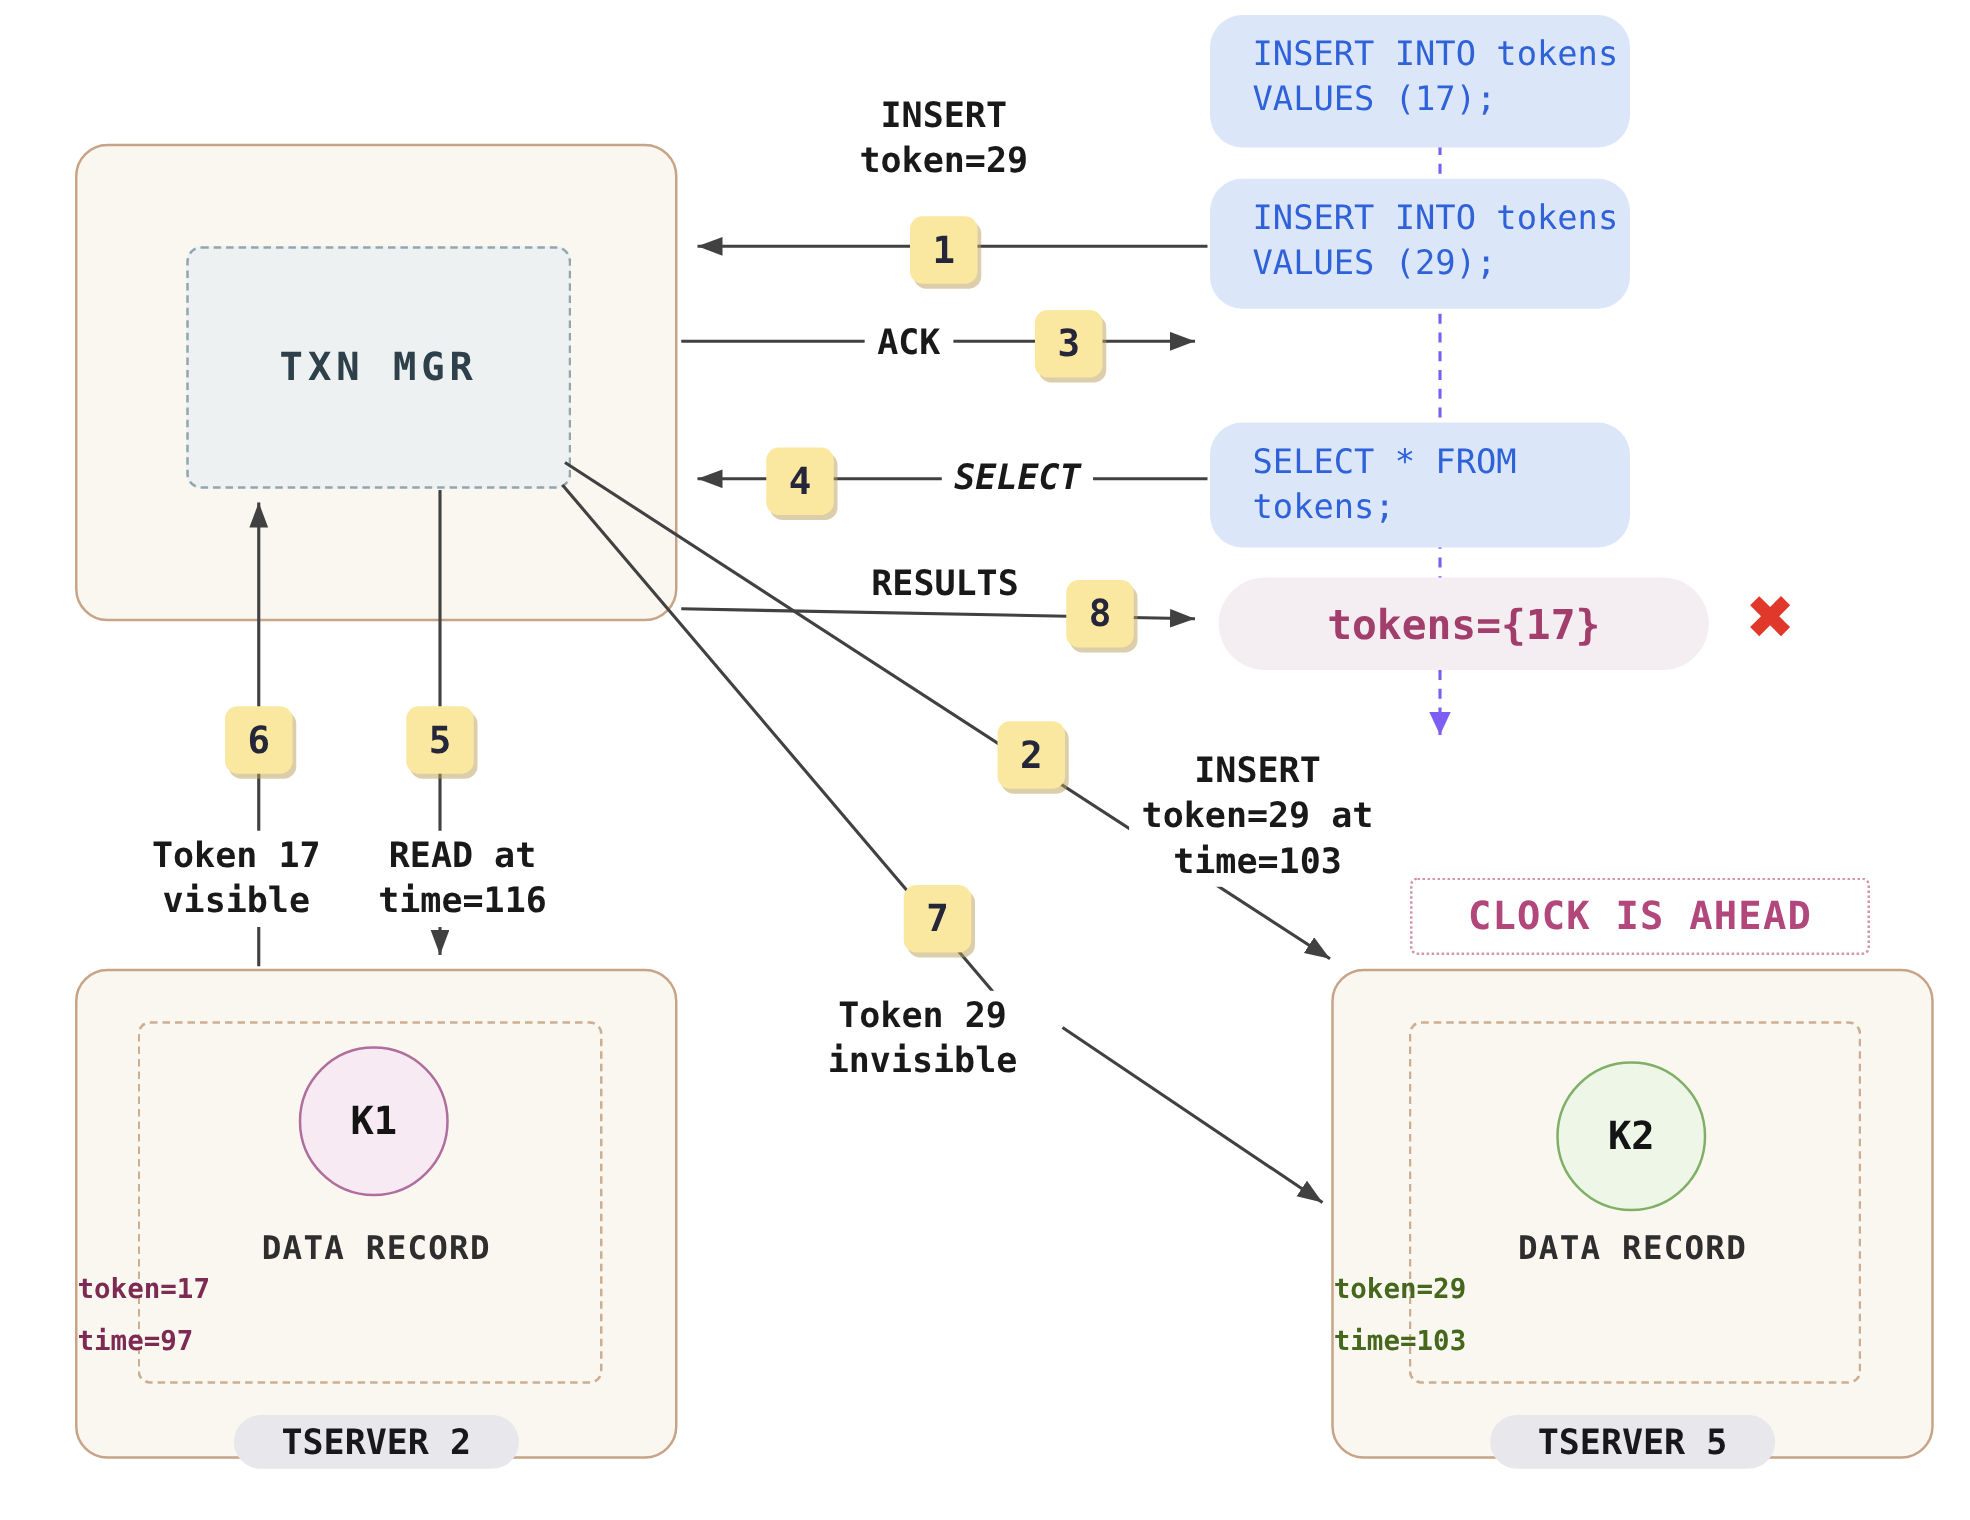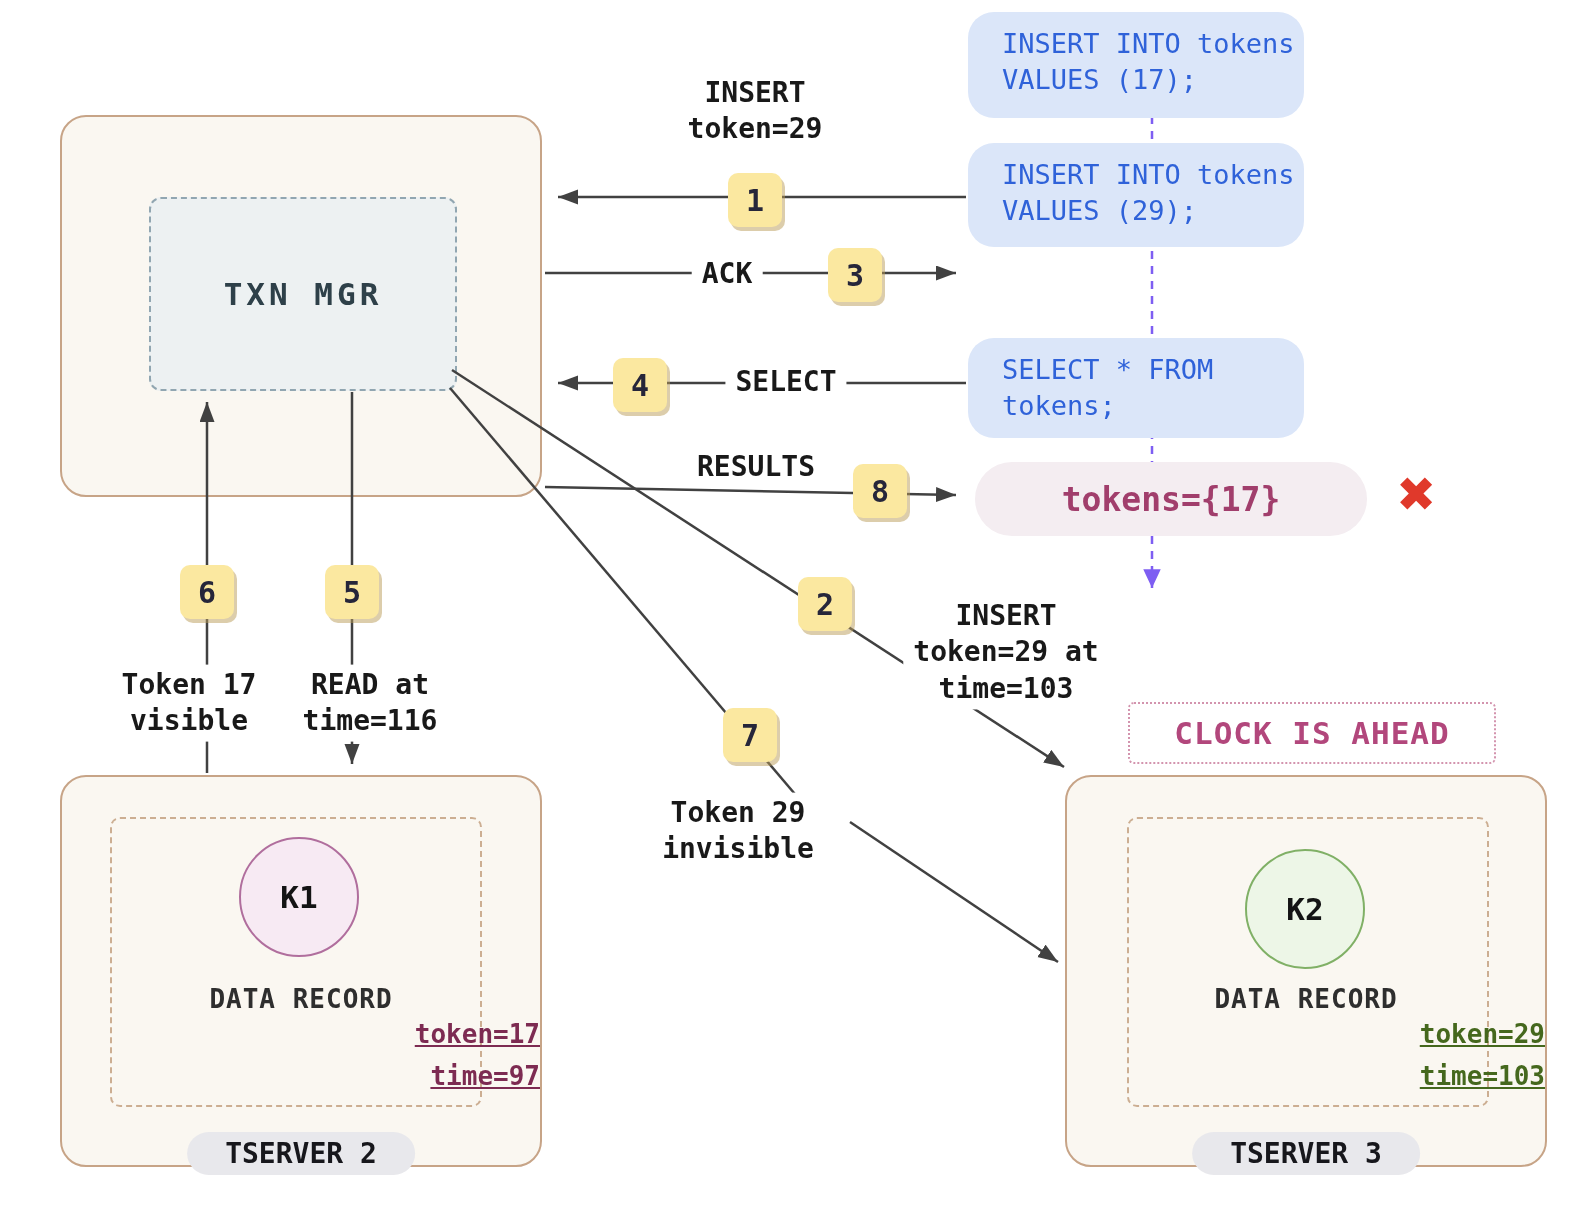--- a/index.html
+++ b/index.html
@@ -21,21 +21,21 @@
             font-size: 31px; font-weight: 600; letter-spacing: 4px; color: #2e4049; }
 
   .innerbox { position: absolute; border: 2px dashed #ccae92; border-radius: 10px; }
   .kcircle { position: absolute; width: 120px; height: 120px; border-radius: 50%; display: flex; align-items: center;
              justify-content: center; font-size: 31px; font-weight: 700; color: #141414; }
   .k1 { background: #f7eaf3; border: 2.5px solid #b06e9d; }
   .k2 { background: #edf6e7; border: 2.5px solid #80b066; }
 
   .rec-title { position: absolute; left: 0; width: 100%; text-align: center; font-size: 26px; font-weight: 700;
                letter-spacing: 1px; color: #2e2e2e; }
-  .rec-val { position: absolute; left: 0; width: 100%; text-align: right; font-size: 26px; font-weight: 700; text-decoration: underline; }
+  .rec-val { position: absolute; left: 0; width: 100%; text-align: left; font-size: 22px; font-weight: 700; }
   .maroon { color: #7d2b52; }
   .green  { color: #45681d; }
 
   .sqlbox { position: absolute; width: 336px; background: #dbe6f9; border-radius: 26px; padding: 14px 0 0 34px;
             font-size: 27px; line-height: 1.35; color: #2f62d9; z-index: 1; }
   .pre { white-space: pre-line; }
 
   .resultbox { position: absolute; left: 975px; top: 462px; width: 392px; height: 74px; background: #f4edf1;
                border-radius: 37px; display: flex; align-items: center; justify-content: center;
                font-size: 33px; font-weight: 700; color: #a13e6c; z-index: 1; }
@@ -86,21 +86,21 @@
   </div>
 
   <div class="server" style="left:1065px; top:775px; width:482px; height:392px;">
     <div class="innerbox" style="left:60px; top:40px; width:362px; height:290px;"></div>
     <div class="kcircle k2" style="left:178px; top:72px;">
       <span>K2</span>
     </div>
     <div class="rec-title" style="top:207px;">DATA RECORD</div>
     <div class="rec-val green" style="top:242px;">token=29</div>
     <div class="rec-val green" style="top:284px;">time=103</div>
-    <div class="pill pill-bottom">TSERVER 3</div>
+    <div class="pill pill-bottom">TSERVER 5</div>
   </div>
 
   <div class="clockwarn">CLOCK IS AHEAD</div>
 
   <div class="sqlbox" style="left:968px; top:12px; height:106px;">
     <span class="pre">INSERT INTO tokens
 VALUES (17);</span>
   </div>
   <div class="sqlbox" style="left:968px; top:143px; height:104px;">
     <span class="pre">INSERT INTO tokens
@@ -138,21 +138,21 @@
   <div class="badge" style="left:828px; top:248px;">3</div>
   <div class="badge" style="left:613px; top:358px;">4</div>
   <div class="badge" style="left:325px; top:565px;">5</div>
   <div class="badge" style="left:180px; top:565px;">6</div>
   <div class="badge" style="left:723px; top:708px;">7</div>
   <div class="badge" style="left:853px; top:464px;">8</div>
 
   <div class="albl" style="left:755px; top:111px;">INSERT
 token=29</div>
   <div class="albl" style="left:727px; top:274px;">ACK</div>
-  <div class="albl" style="left:786px; top:382px;">SELECT</div>
+  <div class="albl" style="left:814px; top:382px;font-style:italic;">SELECT</div>
   <div class="albl" style="left:756px; top:467px;">RESULTS</div>
   <div class="albl" style="left:1006px; top:653px;">INSERT
 token=29 at
 time=103</div>
   <div class="albl" style="left:189px; top:703px;">Token 17
 visible</div>
   <div class="albl" style="left:370px; top:703px;">READ at
 time=116</div>
   <div class="albl" style="left:738px; top:831px;">Token 29
 invisible</div>

